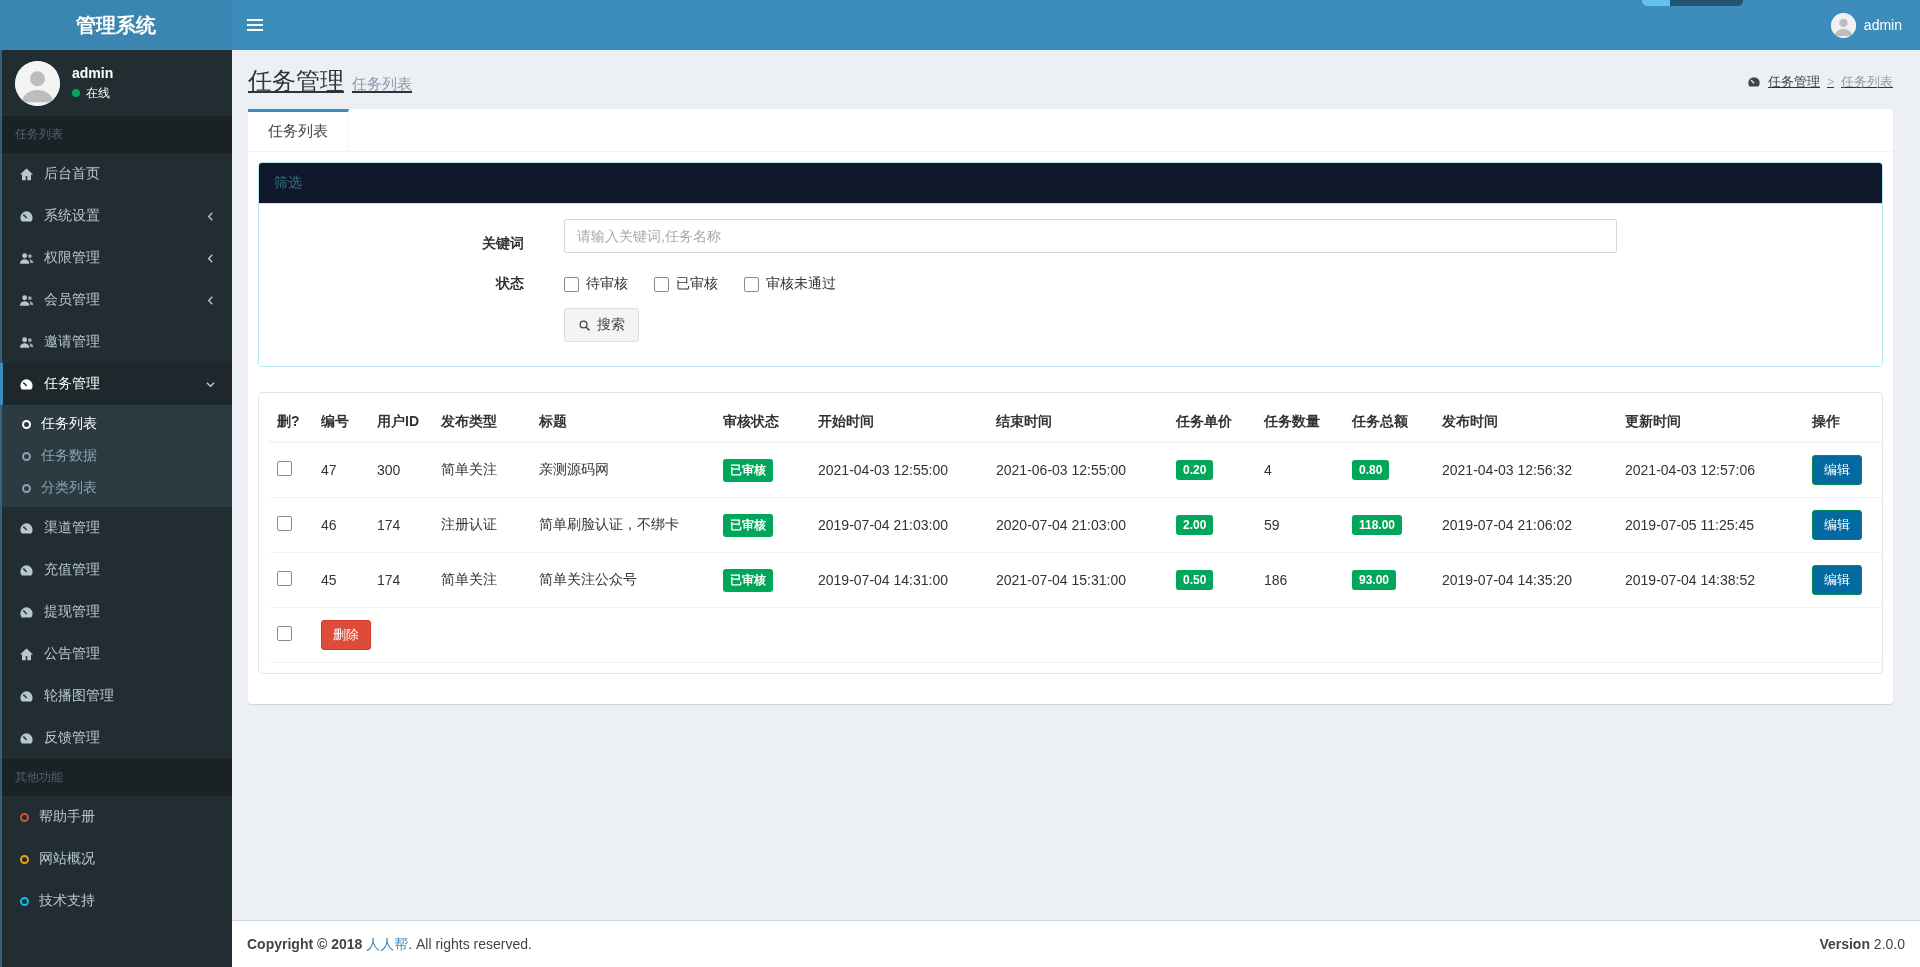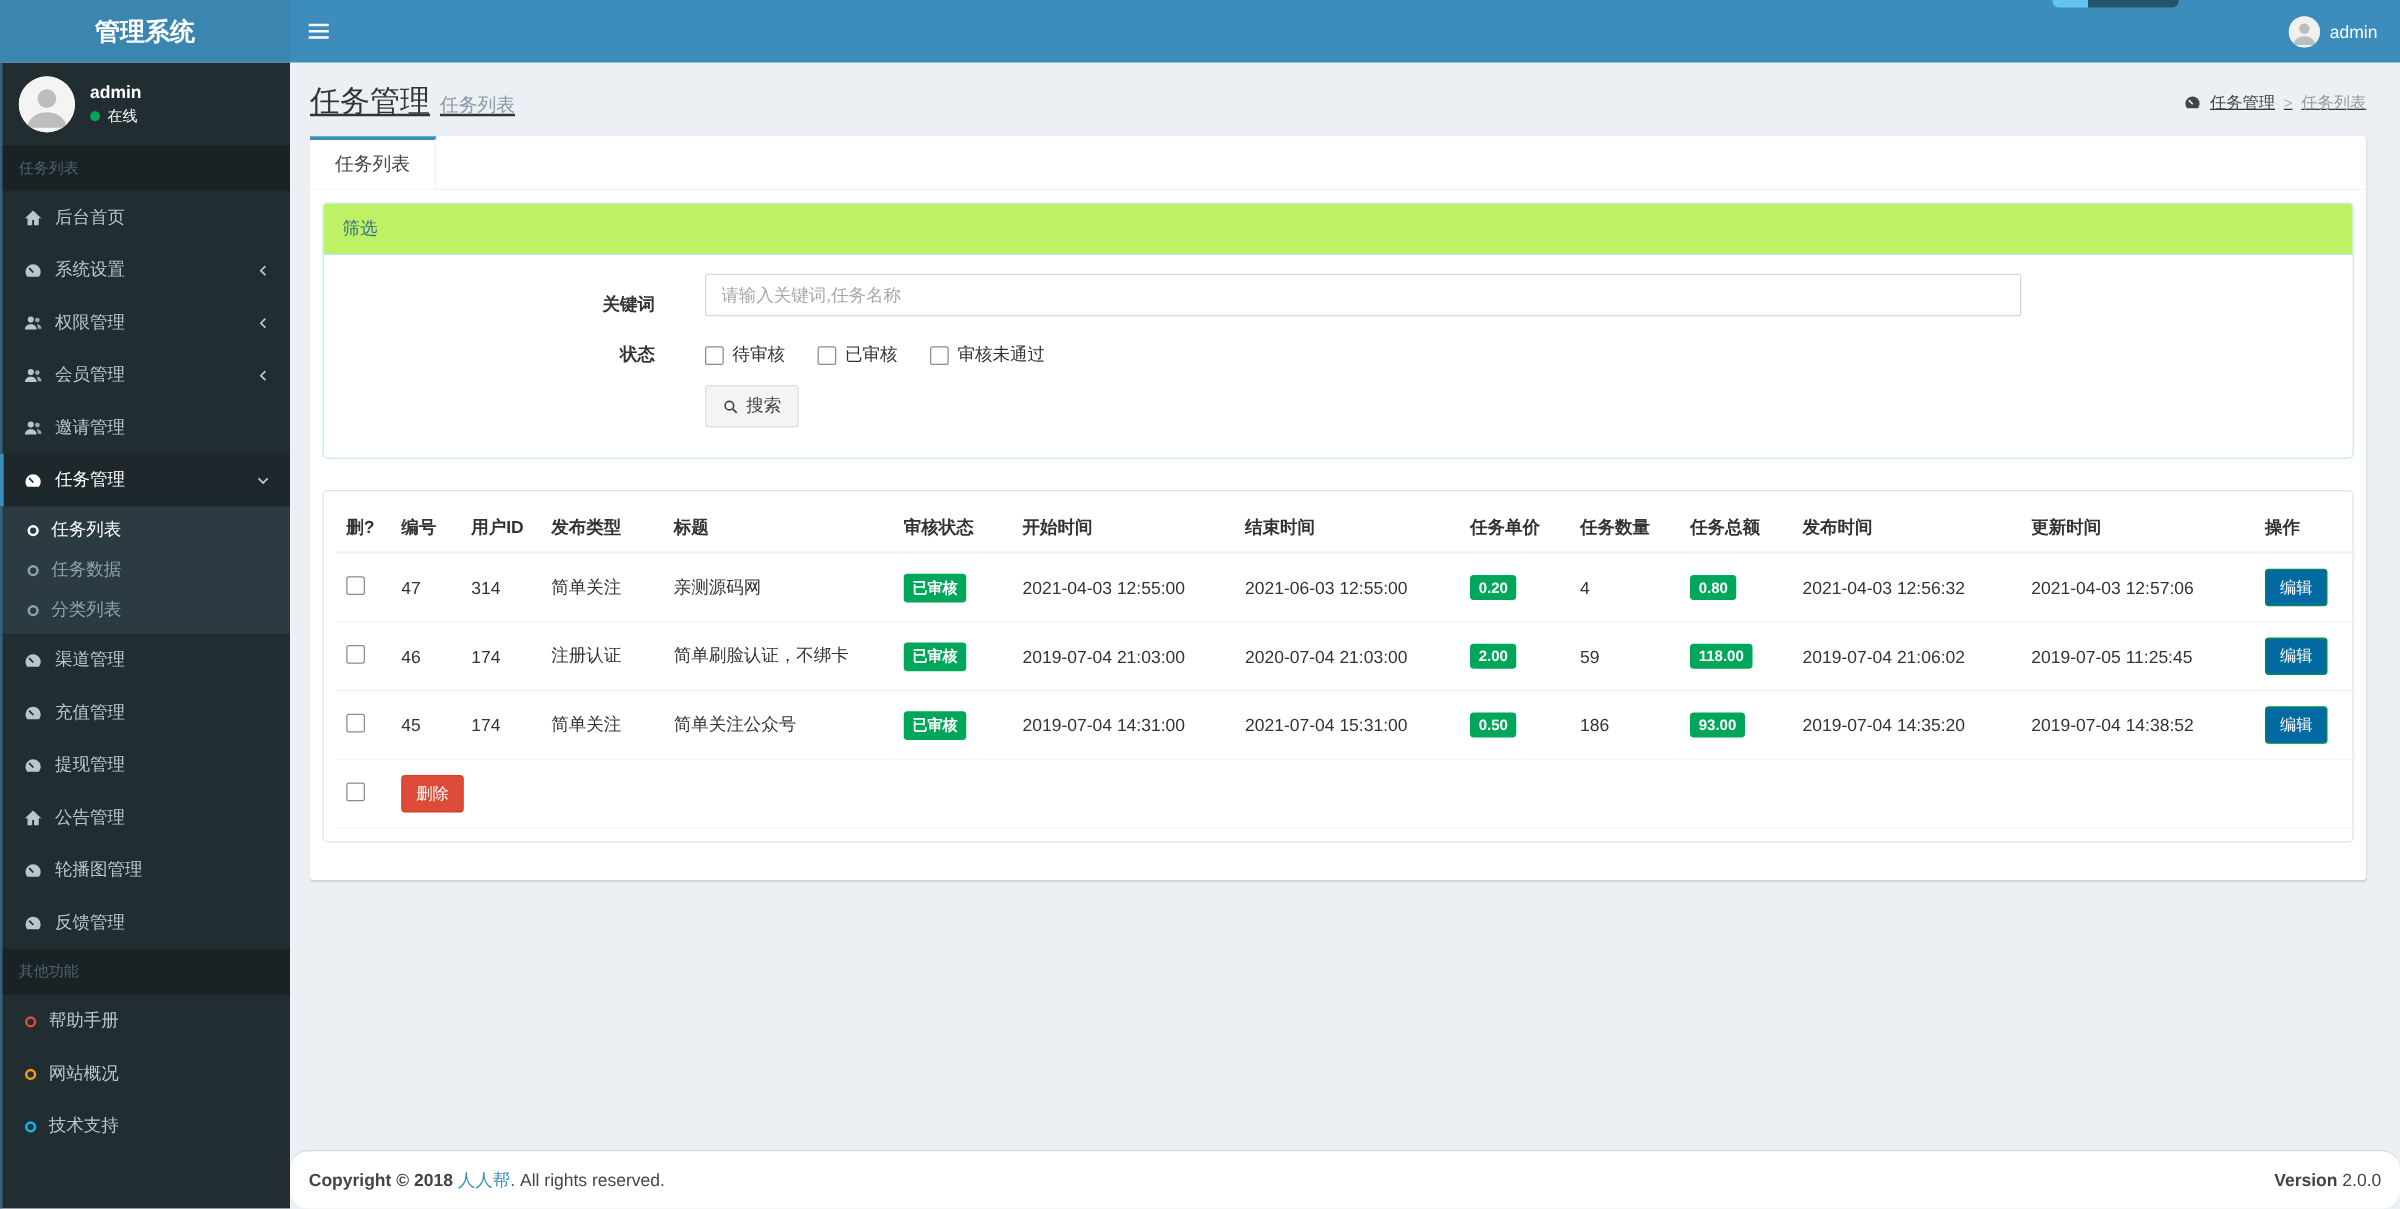--- a/index.html
+++ b/index.html
@@ -58,21 +58,21 @@
 
   .content { padding:0 27px 0 16px; }
   .nav-tabs-custom { background:#fff; box-shadow:0 1px 1px rgba(0,0,0,.12); border-radius:3px; }
   .nav-tabs { list-style:none; display:flex; border-bottom:1px solid #f4f4f4; }
   .nav-tabs li { padding:10px 20px; font-size:15px; color:#444; border-top:3px solid transparent; cursor:pointer; }
   .nav-tabs li.active { background:#fff; border-top-color:#3c8dbc; border-right:1px solid #f4f4f4; }
   .tab-content { padding:10px 10px 30px 10px; }
 
   
   .panel-filter { border:1px solid #bce8f1; border-radius:4px; overflow:hidden; }
-  .panel-heading { background:#bef264; color:#31708f; padding:11px 15px; font-size:14px; border-bottom:1px solid #bce8f1; }
+  .panel-heading { background:#0f172a; color:#31708f; padding:11px 15px; font-size:14px; border-bottom:1px solid #bce8f1; }
   .panel-body { padding:15px 15px 24px; background:#fff; }
   .form-row { display:flex; align-items:flex-end; margin-bottom:15px; }
   .form-row:last-child { margin-bottom:0; }
   .form-label { width:250px; text-align:right; font-weight:bold; padding-right:0; padding-top:7px; flex:none; }
   .form-field { margin-left:40px; flex:1; }
   input.text-input { width:1053px; height:34px; border:1px solid #d2d6de; border-radius:2px;
         padding:6px 12px; font-size:14px; color:#555; font-family:inherit; }
   input.text-input::placeholder { color:#a9a9a9; }
   .checks { display:flex; align-items:center; gap:26px; padding-top:6px; }
   .check { display:flex; align-items:center; gap:7px; font-weight:normal; cursor:pointer; }
@@ -88,21 +88,21 @@
   .table-box { margin-top:25px; border:1px solid #e4e4e4; border-radius:4px; background:#fff; padding:10px; }
   table.data-table { width:100%; border-collapse:collapse; table-layout:fixed; }
   .data-table th { text-align:left; font-weight:bold; color:#333; padding:10px 8px; border-bottom:2px solid #f4f4f4; font-size:14px; }
   .data-table td { padding:12px 8px; border-bottom:1px solid #f4f4f4; font-size:14px; color:#333; vertical-align:middle; }
   .badge-green { display:inline-block; background:#00a65a; color:#fff; font-size:12px; font-weight:bold;
         padding:3px 7px; border-radius:3px; }
   .btn-sm { padding:5px 11px; font-size:13px; }
 
   
   .main-footer { margin-left:232px; background:#fff; border-top:1px solid #d2d6de; padding:15px;
-        display:flex; justify-content:space-between; color:#444; font-size:14px; height:47px;border-radius:15px; }
+        display:flex; justify-content:space-between; color:#444; font-size:14px; height:47px; }
   .main-footer a { color:#3c8dbc; text-decoration:none; cursor:pointer; }
   .version b { font-weight:bold; }
 
   svg { display:block; }
   .mi svg, .bc-icon svg, .btn svg { overflow:visible; }
 </style>
 </head>
 <body>
 
 <div class="app">
@@ -466,21 +466,21 @@
                   <th>任务总额</th>
                   <th>发布时间</th>
                   <th>更新时间</th>
                   <th>操作</th>
                 </tr>
               </thead>
               <tbody>
                 <tr>
                   <td><input type="checkbox" style=""></td>
                   <td>47</td>
-                  <td>314</td>
+                  <td>300</td>
                   <td>简单关注</td>
                   <td>亲测源码网</td>
                   <td><span class="badge-green">已审核</span></td>
                   <td>2021-04-03 12:55:00</td>
                   <td>2021-06-03 12:55:00</td>
                   <td><span class="badge-green">0.20</span></td>
                   <td>4</td>
                   <td><span class="badge-green">0.80</span></td>
                   <td>2021-04-03 12:56:32</td>
                   <td>2021-04-03 12:57:06</td>

